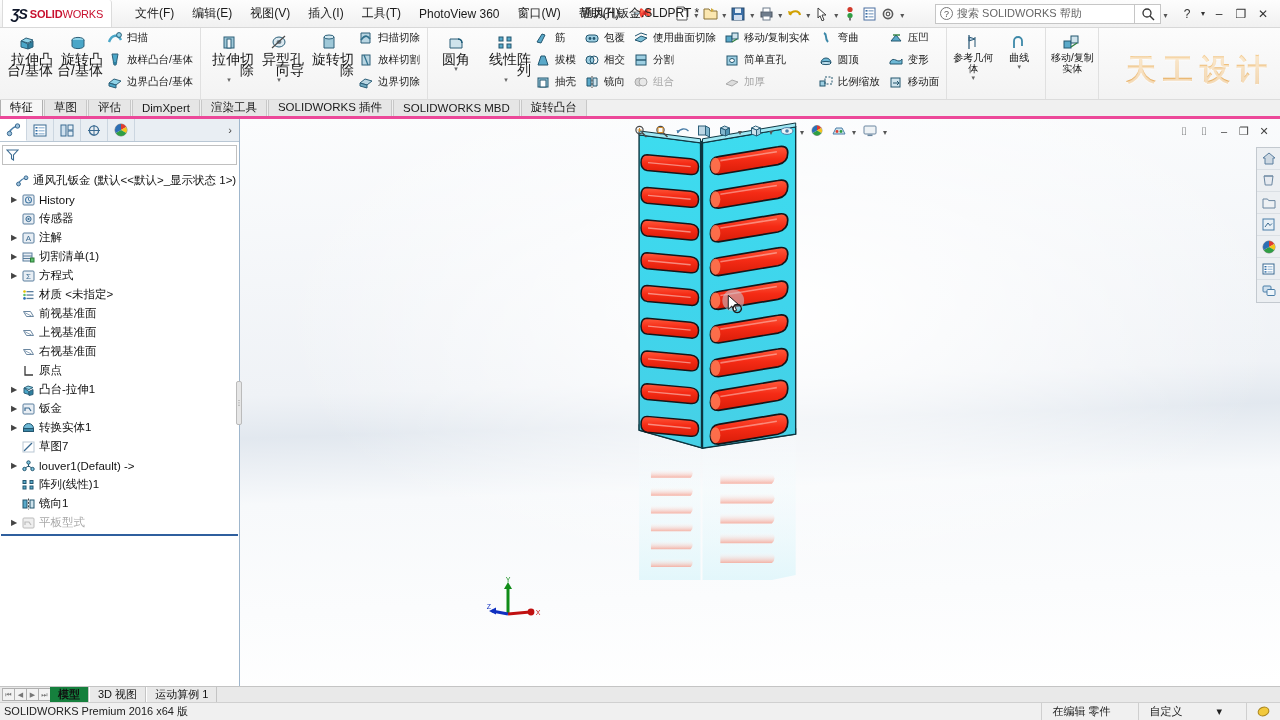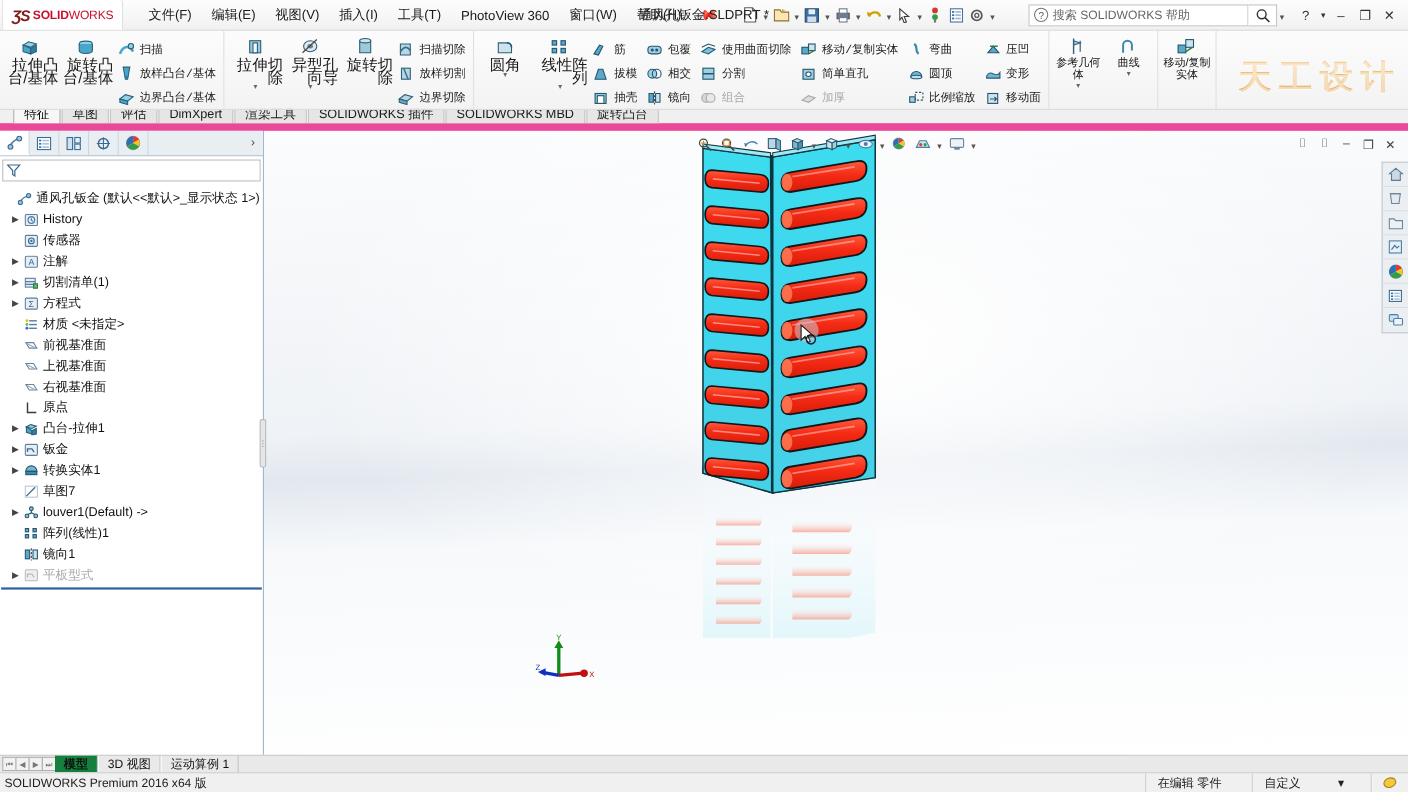--- a/index.html
+++ b/index.html
@@ -14,21 +14,21 @@
   .titlebar{
     height:28px; flex:0 0 28px; display:flex; align-items:center;
     background:linear-gradient(#fdfdfd,#f1f1f1); border-bottom:1px solid #d8d8d8;
     position:relative;
   }
   .sw-logo{
     width:110px; height:27px; display:flex; align-items:center; justify-content:center;
     background:#fff; border:1px solid #dcdcdc; border-bottom:none; border-top:none;
     border-top-right-radius:3px; position:relative; margin-left:2px;
   }
-  .sw-logo .ds{ color:#7f1d1d; font-weight:bold; font-size:14px; font-style:italic; letter-spacing:-1px; margin-right:3px;}
+  .sw-logo .ds{ color:#0f172a; font-weight:bold; font-size:14px; font-style:italic; letter-spacing:-1px; margin-right:3px;}
   .sw-logo .bold{ color:#c8102e; font-weight:bold; font-size:11px; letter-spacing:-.2px;}
   .sw-logo .thin{ color:#c8102e; font-weight:normal; font-size:11px; letter-spacing:-.2px;}
   .menu{ display:flex; align-items:center; margin-left:14px; }
   .menu .mi{ padding:4px 9px; font-size:12px; color:#1a1a1a; cursor:default; white-space:nowrap;}
   .pin{ margin-left:6px; color:#2b579a; font-size:13px; transform:rotate(40deg); display:inline-block;}
 
   .qat{ display:flex; align-items:center; margin-left:22px; gap:0px; }
   .qat .qbtn{ width:19px;height:20px; display:flex;align-items:center;justify-content:center; cursor:default;}
   .qat .caret{ width:9px;height:20px;display:flex;align-items:flex-end;justify-content:center;
      font-size:8px; color:#555; padding-bottom:4px;}
@@ -51,36 +51,36 @@
   .ribbon{ height:72px; flex:0 0 72px; background:linear-gradient(#fcfcfc,#f3f3f3);
      border-bottom:1px solid #dcdcdc; display:flex; align-items:stretch; position:relative;
      overflow:hidden;}
   .rgroup{ display:flex; align-items:stretch; padding:2px 3px; border-right:1px solid #e0e0e0;}
   .rgroup:last-child{ border-right:none;}
   .big{ width:50px; display:flex; flex-direction:column; align-items:center; padding-top:3px; cursor:default;}
   .big .ic{ height:20px; display:flex;align-items:center;justify-content:center;}
   .big .lb{ font-size:14px; line-height:11px; text-align:right; color:#1a1a1a; margin-top:1px;}
   .big .dd{ font-size:7px; color:#666; line-height:7px;}
   .col{ display:flex; flex-direction:column; justify-content:center; gap:1px;}
-  .small{ display:flex; align-items:flex-end; height:21px; padding:0 4px 0 2px; cursor:default;font-family:Liberation Mono, monospace;}
+  .small{ display:flex; align-items:flex-start; height:21px; padding:0 4px 0 2px; cursor:default;}
   .small .ic{ width:20px; display:flex; align-items:center; justify-content:center;}
   .small .lb{ font-size:10.5px; color:#1a1a1a; white-space:nowrap; margin-left:2px;}
   .small.dim .lb{ color:#a8a8a8;}
   .mid{ width:46px; display:flex;flex-direction:column;align-items:center; padding-top:4px; cursor:default;}
   .mid .lb{ font-size:10px; line-height:11px; text-align:center;}
   .mid .dd{ font-size:7px;color:#666;}
   .watermark{ position:absolute; right:6px; top:22px; font-size:30px; font-weight:bold;
      letter-spacing:7px; color:#f0b860;
      background:linear-gradient(180deg,#f6cf93,#e09a3c);
      -webkit-background-clip:text; background-clip:text; -webkit-text-fill-color:transparent;
      text-shadow:0 1px 1px rgba(255,255,255,.6); pointer-events:none;}
 
   
   .cmdtabs{ height:19px; flex:0 0 19px; display:flex; align-items:flex-end;
-     background:#f0f0f0; border-bottom:7px solid #ec4899; padding-left:12px;}
+     background:#f0f0f0; border-bottom:3px solid #ec4899; padding-left:0px;}
   .ctab{ height:18px; display:flex; align-items:center; padding:0 9px; font-size:11.5px;
      border:1px solid #c8c8c8; border-bottom:none; background:#e6e6e6; margin-right:1px;
      color:#1a1a1a; cursor:default; white-space:nowrap;}
   .ctab.active{ background:#f7f7f7; border-color:#b0b0b0; color:#000;}
 
   
   .body{ flex:1 1 auto; display:flex; position:relative; min-height:0;}
 
   
   .fmp{ width:240px; flex:0 0 240px; background:#fff; display:flex; flex-direction:column;

